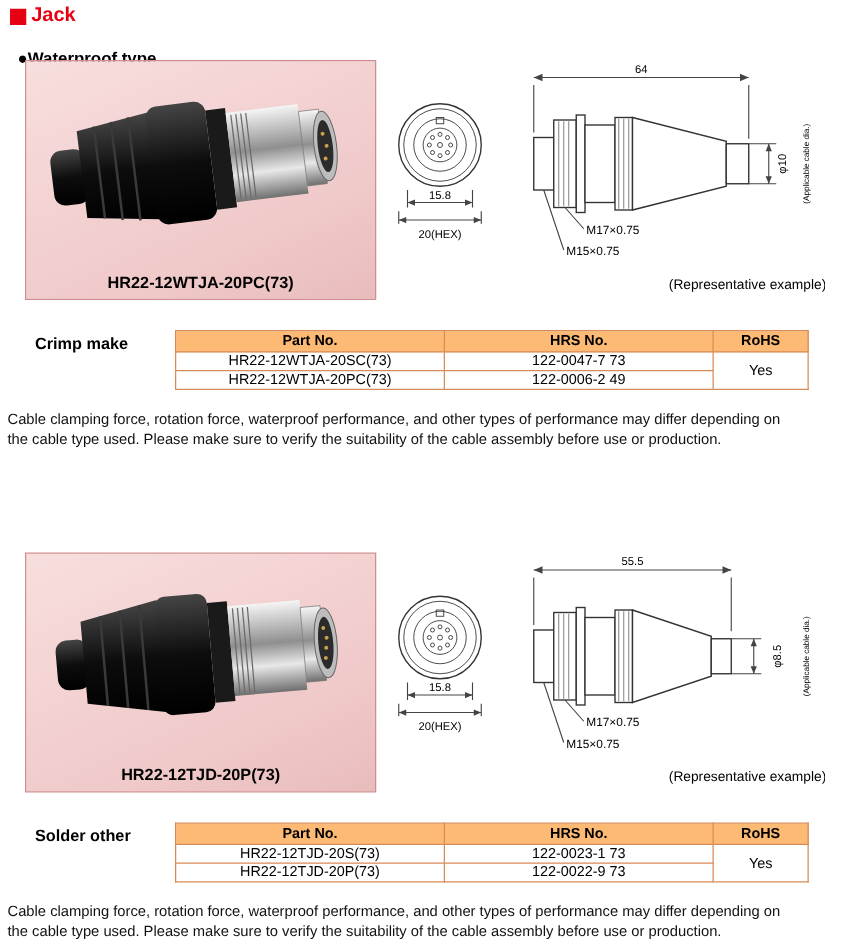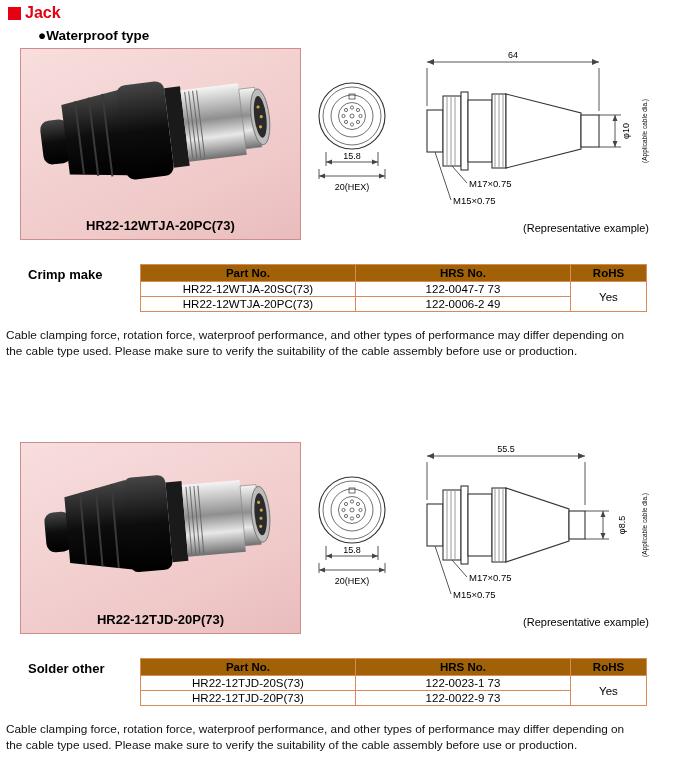--- a/index.html
+++ b/index.html
@@ -5,37 +5,37 @@
   * { margin:0; padding:0; box-sizing:border-box; }
   html,body { background:#ffffff; }
   body { font-family:"Liberation Sans", sans-serif; color:#000; }
   .page { position:relative; width:660px; height:758px; background:#fff; overflow:hidden; }
 
   .doc-title { position:absolute; left:8px; top:4px; display:flex; align-items:center; gap:4px;
                color:#e60012; font-size:16px; font-weight:bold; }
   .doc-title .sq { width:13px; height:13px; background:#e60012; display:inline-block; }
 
   .section { position:absolute; left:0; width:673px; height:394px; }
-  .type-heading { position:absolute; left:14px; top:0; font-size:13.5px; font-weight:bold;margin-left:24px; }
+  .type-heading { position:absolute; left:14px; top:11px; font-size:13.5px; font-weight:bold; }
 
   .photo-box { position:absolute; left:20px; top:20px; width:281px; height:192px;
                background:linear-gradient(155deg,#f8dede 0%, #f0c9c9 70%, #e9bcbc 100%);
                border:1px solid #cf8d8d; }
   .photo-caption { position:absolute; left:0; right:0; bottom:6px; text-align:center;
                    font-weight:bold; font-size:13px; color:#000; }
 
   .front-view { position:absolute; left:306px; top:42px; }
   .side-view  { position:absolute; left:413px; top:8px; }
 
-  .rep-note { position:absolute; right:24px; top:194px; font-size:11px; color:#000; }
+  .rep-note { position:absolute; right:12px; top:194px; font-size:11px; color:#000; }
 
   .table-label { position:absolute; left:28px; top:239px; font-size:13px; font-weight:bold; }
   .spec-table { position:absolute; left:140px; top:236px; width:506px; border-collapse:collapse;
                 font-size:11.5px; table-layout:fixed; }
-  .spec-table th { background:#a16207; border:1px solid #d98b57; font-weight:bold;
+  .spec-table th { background:#fdba74; border:1px solid #d98b57; font-weight:bold;
                    padding:2px 4px; text-align:center;margin-top:36px; }
   .spec-table td { border:1px solid #d98b57; text-align:center; padding:1px 4px; background:#fff; }
 
   .note { position:absolute; left:6px; top:300px; width:632px; font-size:11.8px;
           line-height:1.34; color:#111; }
 
   svg text { font-family:"Liberation Sans", sans-serif; fill:#000; }
   .dline { stroke:#444; stroke-width:0.9; fill:none; }
   .shape { stroke:#333; stroke-width:1.1; fill:#fff; }
   .shape-thin { stroke:#333; stroke-width:0.7; fill:none; }

